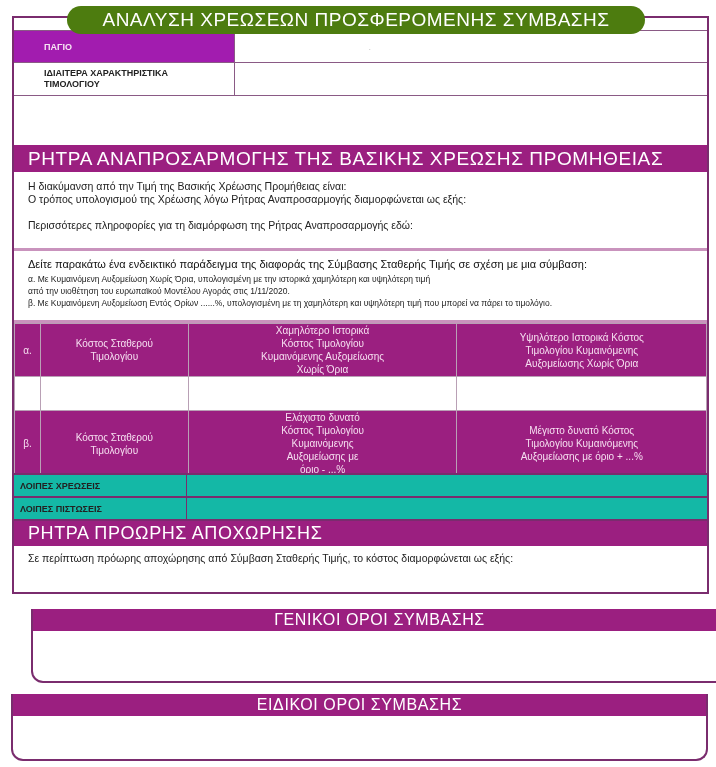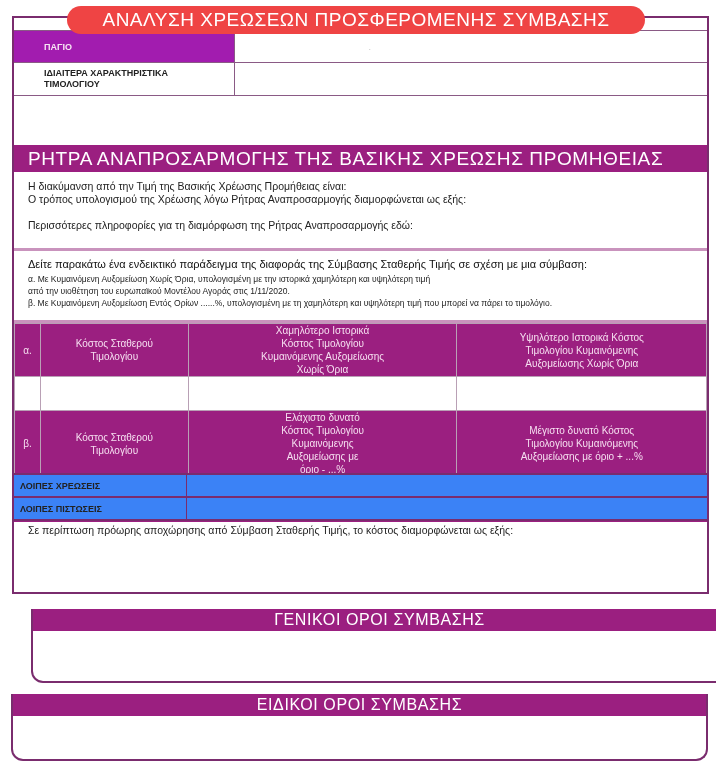--- a/index.html
+++ b/index.html
@@ -5,21 +5,21 @@
     * { box-sizing: border-box; margin: 0; padding: 0; }
     html, body { width: 716px; height: 767px; background: #ffffff; overflow: hidden; }
     body { font-family: "Liberation Sans", sans-serif; color: #222; position: relative; }
 
     .frame {
       position: absolute; left: 12px; top: 16px; width: 697px; height: 578px;
       border: 2px solid #7a2c6e; border-top-width: 2px; background: #fff;
     }
     .title-pill {
       position: absolute; left: 67px; top: 6px; width: 578px; height: 28px;
-      background: #ef4444; border-radius: 14px; color: #fff;
+      background: #4d7c0f; border-radius: 14px; color: #fff;
       font-size: 19px; letter-spacing: 0.5px; text-align: center; line-height: 28px;
       z-index: 3; font-weight: normal;
     }
     .top-rule { position: absolute; left: 12px; top: 16px; width: 697px; height: 2px; background: #7a2c6e; z-index: 1; }
 
     .grid-top { position: absolute; left: 14px; top: 30px; width: 693px; }
     .row { display: flex; border-bottom: 1px solid #8a5a85; }
     .row .lbl { width: 221px; padding-left: 30px; font-size: 9px; font-weight: bold; display: flex; align-items: center; border-right: 1px solid #8a5a85; }
     .row .val { flex: 1; }
     .row.pink .lbl { background: #a21caf; color: #f7e6f3; }
@@ -31,21 +31,21 @@
       font-size: 19px; letter-spacing: 0.6px; padding-left: 14px;
     }
     .text-block { position: absolute; left: 14px; width: 693px; background: #fff; font-size: 10.5px; color: #222; padding-left: 14px; line-height: 13px; }
     .divider { position: absolute; left: 14px; width: 693px; height: 3px; background: #c993bd; }
 
     table.cmp { position: absolute; left: 14px; width: 693px; border-collapse: collapse; }
     table.cmp td { border: 1px solid #b9a0b5; font-size: 10px; text-align: center; vertical-align: middle; }
     table.cmp tr.head td { background: #9b1f80; color: #f6dff0; line-height: 13px; }
     table.cmp tr.blank td { background: #fff; height: 34px; }
 
-    .other-row { position: absolute; left: 14px; width: 693px; display: flex; background: #3b82f6; border-bottom: 2px solid #7a2c6e; }
+    .other-row { position: absolute; left: 14px; width: 693px; display: flex; background: #14b8a6; border-bottom: 2px solid #7a2c6e; }
     .other-row .lbl { width: 173px; padding-left: 6px; font-size: 9px; font-weight: bold; display: flex; align-items: center; border-right: 1px solid #7a2c6e; color: #222; }
     .other-row .val { flex: 1; }
 
     .box { position: absolute; left: 11px; width: 697px; border: 2px solid #7a2c6e; border-top: none; border-radius: 0 0 12px 12px; background: #fff; }
     .box .bar { height: 22px; background: #9b1f80; color: #fff; text-align: center; font-size: 16px; line-height: 22px; letter-spacing: 0.6px; }
   </style>
 </head>
 <body>
 
 <div class="top-rule"></div>
@@ -123,21 +123,21 @@
 <div class="other-row" style="top:473px; height:25px; border-top:2px solid #7a2c6e;">
   <div class="lbl">ΛΟΙΠΕΣ ΧΡΕΩΣΕΙΣ</div>
   <div class="val"></div>
 </div>
 <div class="other-row" style="top:498px; height:23px;">
   <div class="lbl">ΛΟΙΠΕΣ ΠΙΣΤΩΣΕΙΣ</div>
   <div class="val"></div>
 </div>
 
 <div class="section-bar" style="top:521px; height:25px; line-height:25px; font-size:18px;">ΡΗΤΡΑ ΠΡΟΩΡΗΣ ΑΠΟΧΩΡΗΣΗΣ</div>
-<div class="text-block" style="top:522px; height:40px;">
+<div class="text-block" style="top:550px; height:40px;">
   <div style="padding-top:2px;">Σε περίπτωση πρόωρης αποχώρησης από Σύμβαση Σταθερής Τιμής, το κόστος διαμορφώνεται ως εξής:</div>
 </div>
 
 <div class="box" style="top:609px; height:74px;margin-left:20px;">
   <div class="bar">ΓΕΝΙΚΟΙ ΟΡΟΙ ΣΥΜΒΑΣΗΣ</div>
   <div style="height:40px;"></div>
 </div>
 
 <div class="box" style="top:694px; height:67px;">
   <div class="bar">ΕΙΔΙΚΟΙ ΟΡΟΙ ΣΥΜΒΑΣΗΣ</div>

